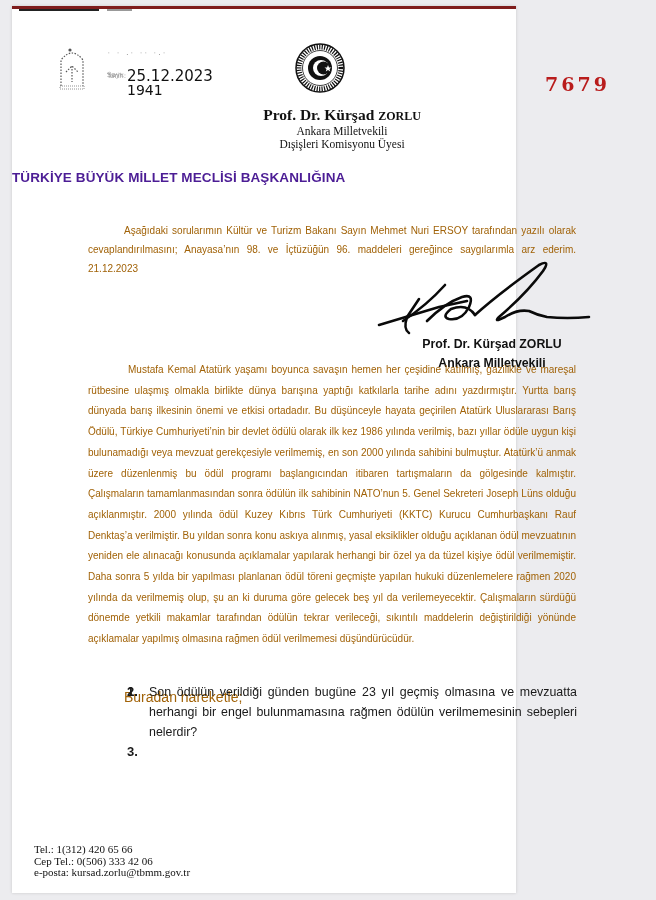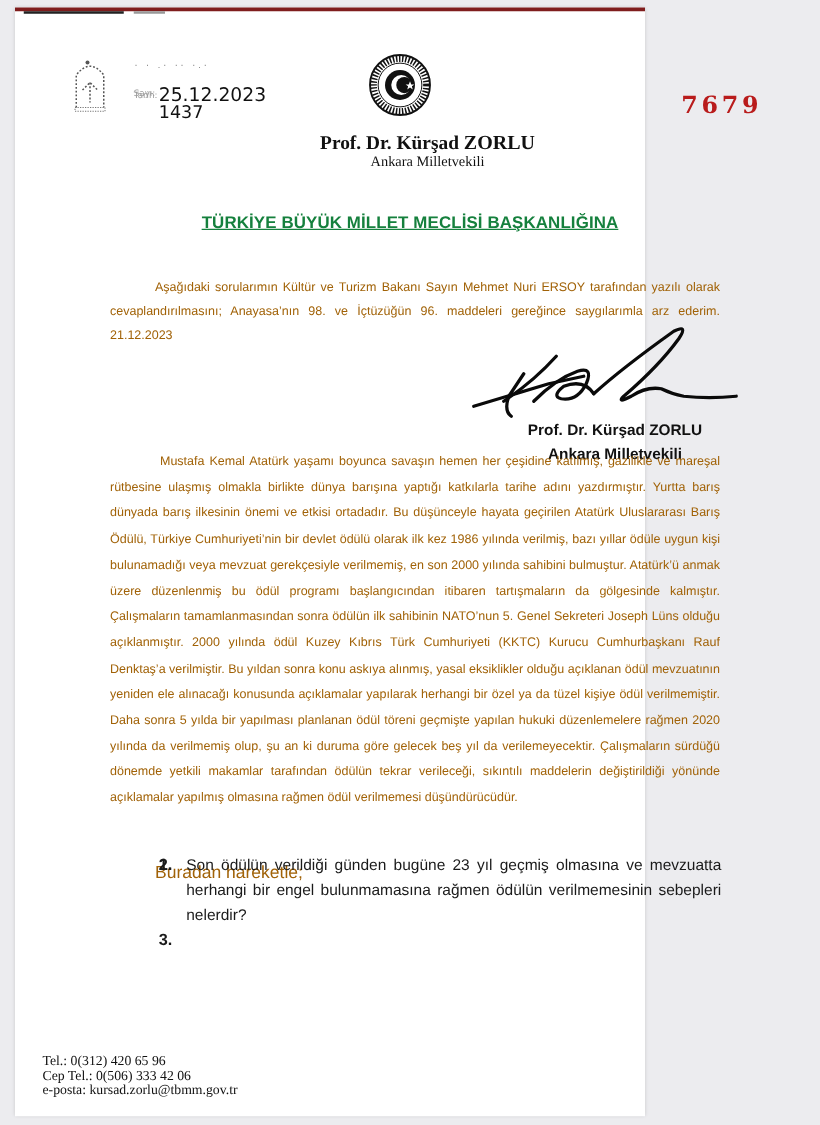--- a/index.html
+++ b/index.html
@@ -36,25 +36,25 @@
     .docnum {
       position: absolute; left: 533px; top: 64px;
       font: bold 19px "DejaVu Serif", serif; letter-spacing: 3px; color: #b91c1c;
     }
     .emblem { position: absolute; left: 283px; top: 34px; width: 50px; height: 50px; }
     .header-block {
       position: absolute; left: 200px; top: 97px; width: 260px; text-align: center;
       font-family: "Liberation Serif", serif; color: #111;
     }
     .header-name { font-size: 15.5px; font-weight: bold; line-height: 18px; }
-    .header-name .sc { font-size: 16px; }
+    .header-name .sc { font-size: 12px; }
     .header-sub { font-size: 11.5px; line-height: 13px; }
     .title {
-      position: absolute; left: 0; width: 632px; top: 161px; text-align: center;
-      font: bold 13.5px "Liberation Sans", sans-serif; color: #15803d; letter-spacing: 0.1px; text-decoration: underline;
+      position: absolute; left: 0; width: 632px; top: 161px; 
+      font: bold 13.5px "Liberation Sans", sans-serif; color: #4c1d95; letter-spacing: 0.1px;
     }
     .body-text {
       font-family: "Liberation Sans", sans-serif; font-size: 10px; color: #a16207;
       text-align: justify; line-height: 19.2px;
     }
     .intro {
       position: absolute; left: 76px; top: 212px; width: 488px;
       text-indent: 36px;
     }
     .signature { position: absolute; left: 355px; top: 250px; width: 240px; height: 80px; }
@@ -102,40 +102,41 @@
         <path d="M9 30 L15 24 L21 30"></path>
         <path d="M15 24 V40"></path>
       </g>
       <circle cx="13" cy="8" r="1.6" fill="#555"></circle>
       <rect x="3" y="44" width="24" height="3" fill="none" stroke="#777" stroke-width="0.8" stroke-dasharray="1 1"></rect>
     </svg>
     <div class="stamp-dots">· · .· ·· ·.·</div>
     <div class="stamp-label" style="left:55px; top:38px;">Tarih:</div>
     <div class="stamp-date">25.12.2023</div>
     <div class="stamp-label" style="left:55px; top:37px;">Sayı:</div>
-    <div class="stamp-no">1437</div>
+    <div class="stamp-no">1941</div>
   </div>
 
   <svg class="emblem" viewBox="0 0 50 50">
     <circle cx="25" cy="25" r="24" fill="#fff" stroke="#111" stroke-width="1.5"></circle>
     <circle cx="25" cy="25" r="21" fill="none" stroke="#111" stroke-width="5" stroke-dasharray="1.2 1.3"></circle>
     <circle cx="25" cy="25" r="17.5" fill="none" stroke="#111" stroke-width="0.8"></circle>
     <circle cx="25" cy="25" r="12" fill="#111"></circle>
     <circle cx="26" cy="25" r="8" fill="#fff"></circle>
     <circle cx="28.5" cy="25" r="6.5" fill="#111"></circle>
     <polygon points="33,22 34,24.5 36.5,24.5 34.5,26 35.2,28.5 33,27 30.8,28.5 31.5,26 29.5,24.5 32,24.5" fill="#fff"></polygon>
   </svg>
 
   <div class="docnum">7679</div>
 
   <div class="header-block">
     <div class="header-name">
       <span>Prof. Dr. Kürşad </span><span class="sc">ZORLU</span>
     </div>
     <div class="header-sub">Ankara Milletvekili</div>
+    <div class="header-sub">Dışişleri Komisyonu Üyesi</div>
   </div>
 
   <div class="title">TÜRKİYE BÜYÜK MİLLET MECLİSİ BAŞKANLIĞINA</div>
 
   <div class="intro body-text">Aşağıdaki sorularımın Kültür ve Turizm Bakanı Sayın Mehmet Nuri ERSOY tarafından yazılı olarak cevaplandırılmasını; Anayasa’nın 98. ve İçtüzüğün 96. maddeleri gereğince saygılarımla arz ederim. 21.12.2023</div>
 
   <svg class="signature" viewBox="0 0 240 80">
     <g fill="none" stroke="#0a0a0a" stroke-width="2.6" stroke-linecap="round" stroke-linejoin="round">
       <path d="M12 66 L72 48 L100 42"></path>
       <path d="M52 40 L40 58 Q36 70 42 74"></path>
@@ -161,17 +162,17 @@
     <li>
       <span class="qnum">2.</span>
       <span>Son ödülün verildiği günden bugüne 23 yıl geçmiş olmasına ve mevzuatta herhangi bir engel bulunmamasına rağmen ödülün verilmemesinin sebepleri nelerdir?</span>
     </li>
     <li>
       <span class="qnum">3.</span>
     </li>
   </ol>
 
   <div class="contact">
-    <div>Tel.: 0(312) 420 65 96</div>
+    <div>Tel.: 1(312) 420 65 66</div>
     <div>Cep Tel.: 0(506) 333 42 06</div>
     <div>e-posta: kursad.zorlu@tbmm.gov.tr</div>
   </div>
 </div>
 
 </body></html>

